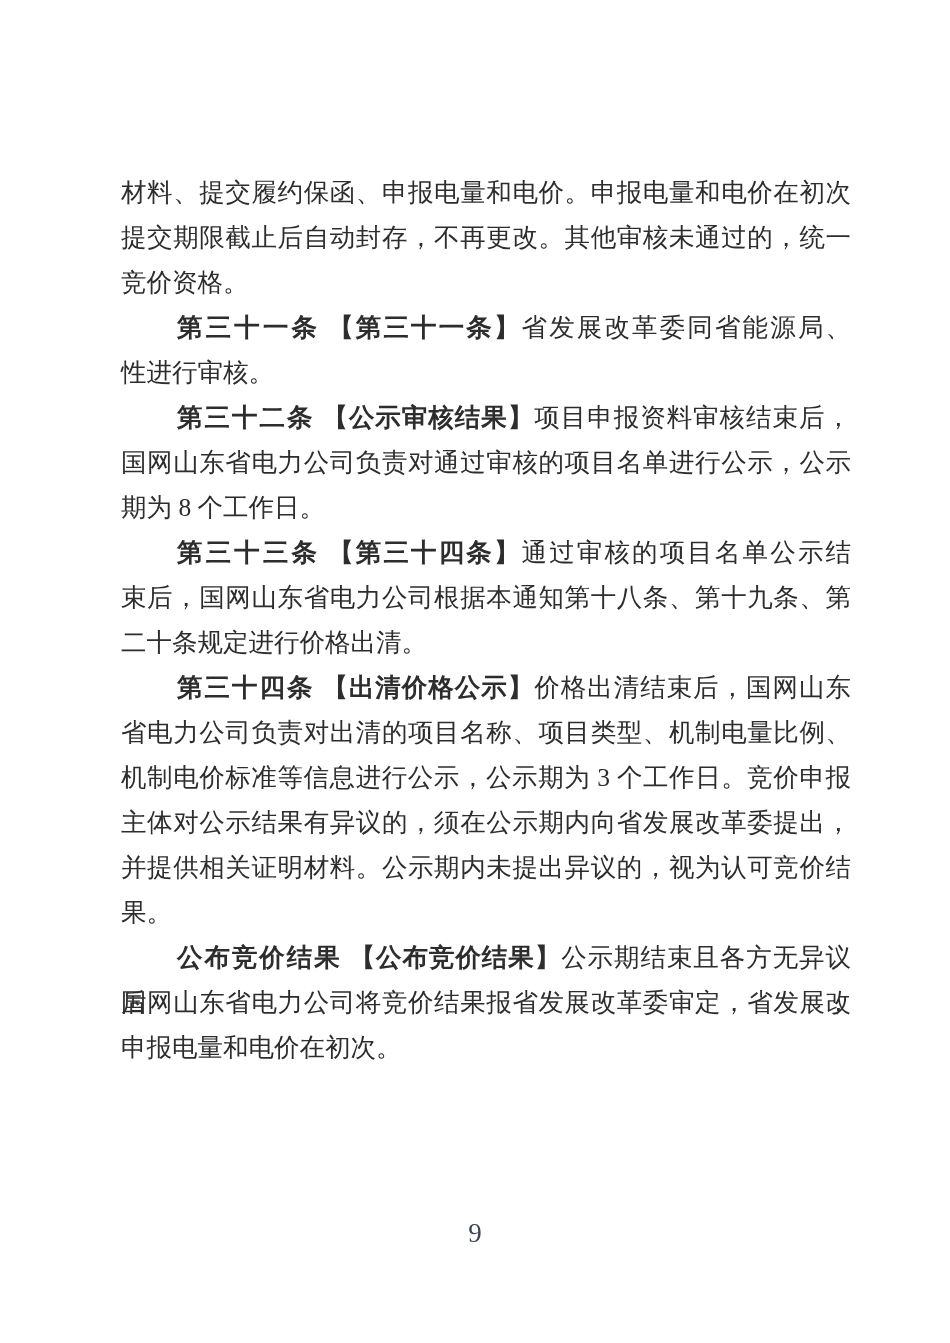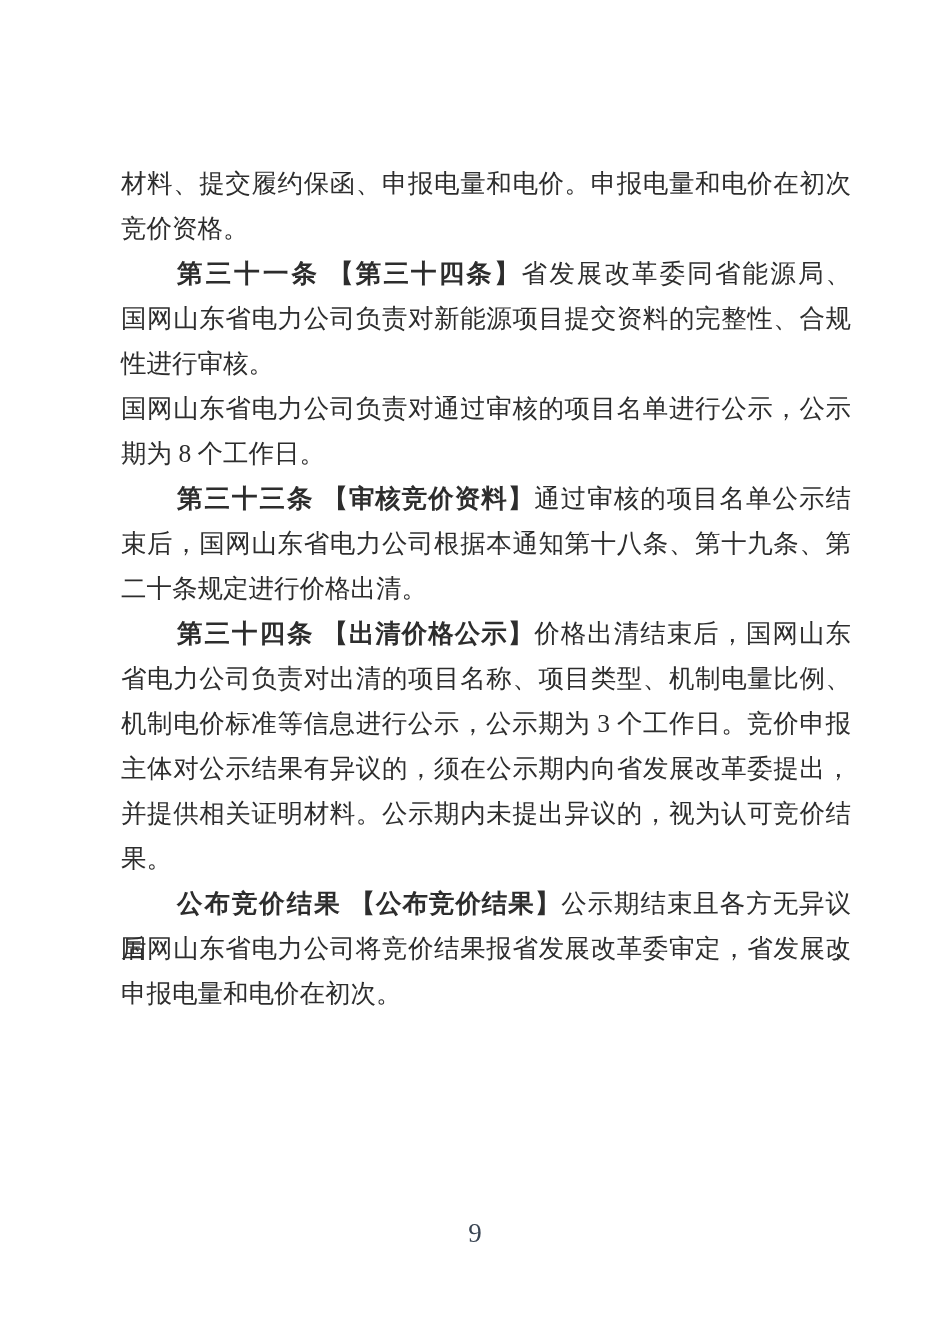--- a/index.html
+++ b/index.html
@@ -9,21 +9,21 @@
     height: 1343px;
     margin: 0 auto;
     background: #ffffff;
     font-family: "Liberation Serif", serif;
     color: #2d2d2d;
     overflow: hidden;
   }
   .content {
     position: absolute;
     left: 121px;
-    top: 161px;
+    top: 170px;
     width: 730px;
   }
   .para { margin: 0; padding: 0; }
   .line {
     height: 45px;
     line-height: 45px;
     font-size: 25.5px;
     text-align: justify;
     text-align-last: justify;
     white-space: normal;
@@ -58,39 +58,42 @@
   }
 </style>
 </head>
 <body>
 
 <div class="page" style="background: rgb(255, 255, 255); color: rgb(45, 45, 45);">
   <div class="content">
 
     <div class="para">
       <div class="line">材料、提交履约保函、申报电量和电价。申报电量和电价在初次</div>
+      <div class="line">提交期限截止后自动封存，不再更改。其他审核未通过的，统一</div>
       <div class="line last">竞价资格。</div>
     </div>
 
     <div class="para">
       <div class="line first">
-        <span class="term">第三十一条</span><span class="title">【第三十四条】</span><span>省发展改革委同省能源局、</span>
+        <span class="term">第三十一条</span><span class="title">【第三十一条】</span><span>省发展改革委同省能源局、</span>
       </div>
-      <div class="line">国网山东省电力公司负责对新能源项目提交资料的完整性、合规</div>
       <div class="line last">性进行审核。</div>
     </div>
 
     <div class="para">
+      <div class="line first">
+        <span class="term">第三十二条</span><span class="title">【公示审核结果】</span><span>项目申报资料审核结束后，</span>
+      </div>
       <div class="line">国网山东省电力公司负责对通过审核的项目名单进行公示，公示</div>
       <div class="line last">期为 8 个工作日。</div>
     </div>
 
     <div class="para">
       <div class="line first">
-        <span class="term">第三十三条</span><span class="title">【审核竞价资料】</span><span>通过审核的项目名单公示结</span>
+        <span class="term">第三十三条</span><span class="title">【第三十四条】</span><span>通过审核的项目名单公示结</span>
       </div>
       <div class="line">束后，国网山东省电力公司根据本通知第十八条、第十九条、第</div>
       <div class="line last">二十条规定进行价格出清。</div>
     </div>
 
     <div class="para">
       <div class="line first">
         <span class="term">第三十四条</span><span class="title">【出清价格公示】</span><span>价格出清结束后，国网山东</span>
       </div>
       <div class="line">省电力公司负责对出清的项目名称、项目类型、机制电量比例、</div>

